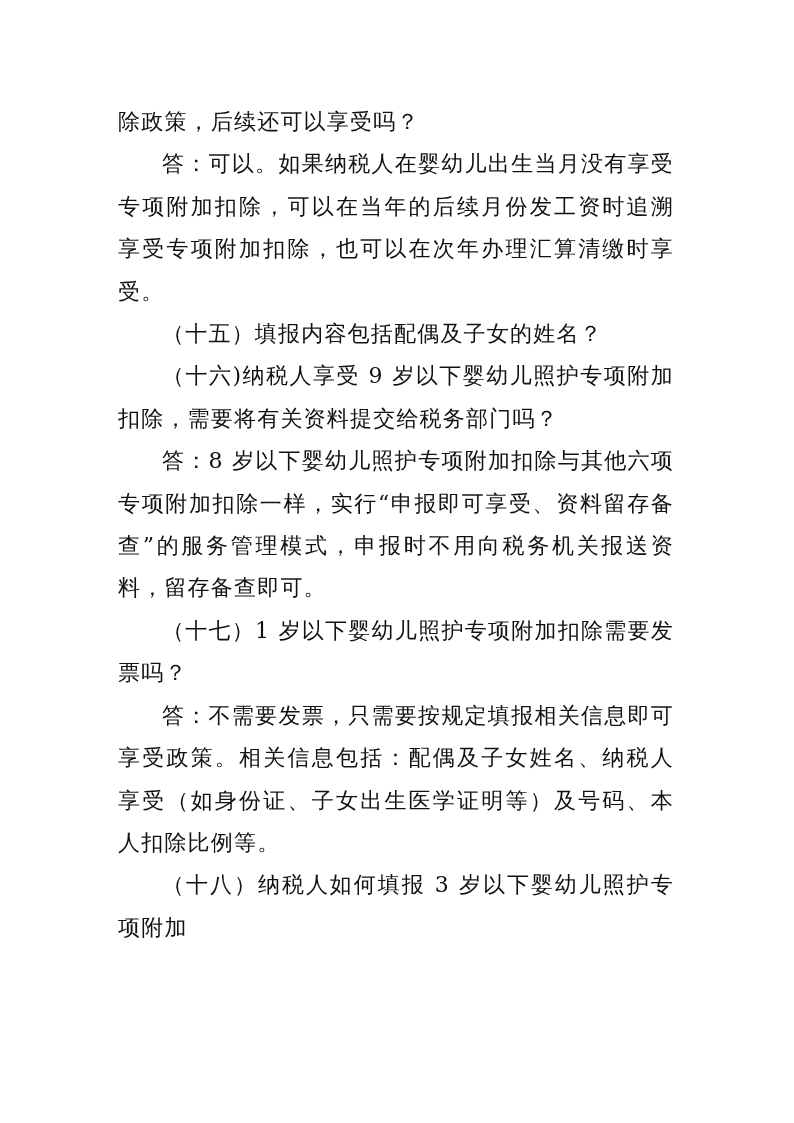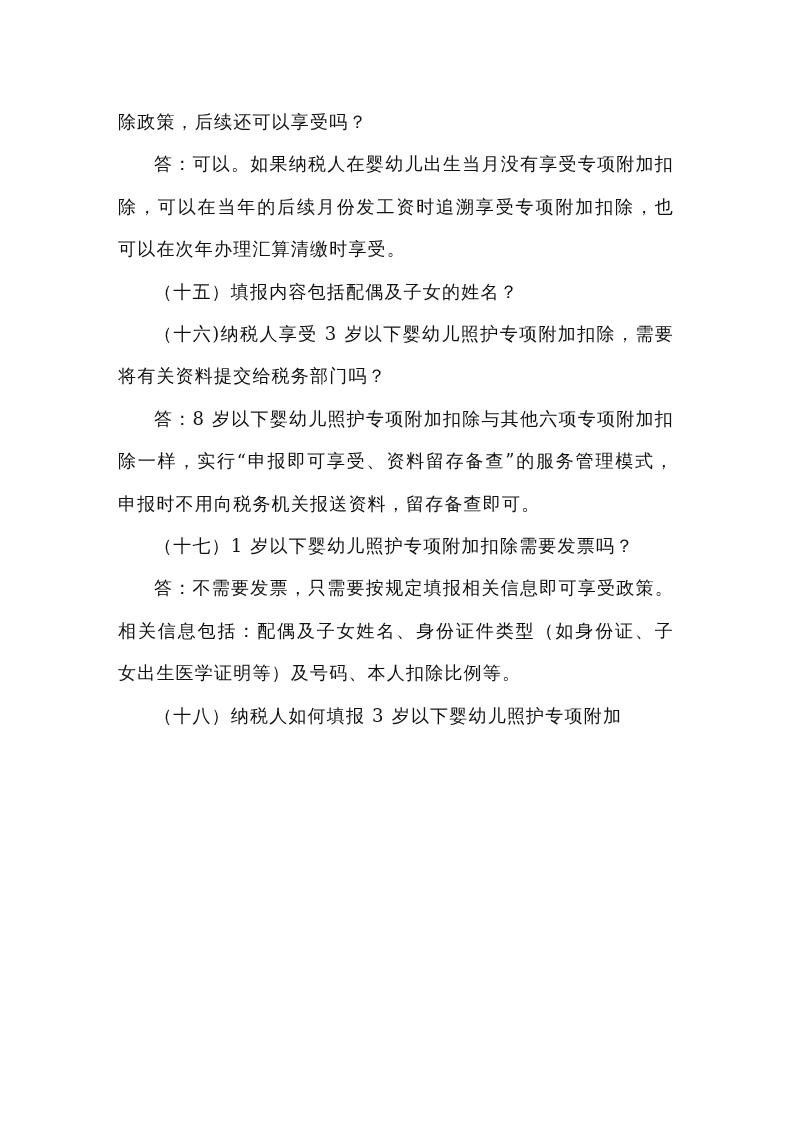--- a/index.html
+++ b/index.html
@@ -16,39 +16,39 @@
     color: #111111;
   }
   .page {
     position: absolute;
     left: 118px;
     top: 101px;
     width: 556px;
   }
   .para {
     margin: 0;
-    font-size: 18px;
+    font-size: 22px;
     line-height: 42.4px;
     text-align: justify;
     text-align-last: left;
     letter-spacing: 1.2px;
     word-break: break-all;
   }
   .indent {
     text-indent: 2em;
   }
   .heading {
     text-indent: 2em;
   }
 </style>
 </head>
 <body>
 
 <div class="page">
   <p class="para">除政策，后续还可以享受吗？</p>
   <p class="para indent">答：可以。如果纳税人在婴幼儿出生当月没有享受专项附加扣除，可以在当年的后续月份发工资时追溯享受专项附加扣除，也可以在次年办理汇算清缴时享受。</p>
   <p class="para heading">（十五）填报内容包括配偶及子女的姓名？</p>
-  <p class="para heading">（十六)纳税人享受 3 岁以下婴幼儿照护专项附加扣除，需要将有关资料提交给税务部门吗？</p>
+  <p class="para heading">（十六)纳税人享受 9 岁以下婴幼儿照护专项附加扣除，需要将有关资料提交给税务部门吗？</p>
   <p class="para indent">答：8 岁以下婴幼儿照护专项附加扣除与其他六项专项附加扣除一样，实行“申报即可享受、资料留存备查”的服务管理模式，申报时不用向税务机关报送资料，留存备查即可。</p>
   <p class="para heading">（十七）1 岁以下婴幼儿照护专项附加扣除需要发票吗？</p>
-  <p class="para indent">答：不需要发票，只需要按规定填报相关信息即可享受政策。相关信息包括：配偶及子女姓名、身份证件类型（如身份证、子女出生医学证明等）及号码、本人扣除比例等。</p>
+  <p class="para indent">答：不需要发票，只需要按规定填报相关信息即可享受政策。相关信息包括：配偶及子女姓名、纳税人享受（如身份证、子女出生医学证明等）及号码、本人扣除比例等。</p>
   <p class="para heading">（十八）纳税人如何填报 3 岁以下婴幼儿照护专项附加</p>
 </div>
 
 </body></html>

